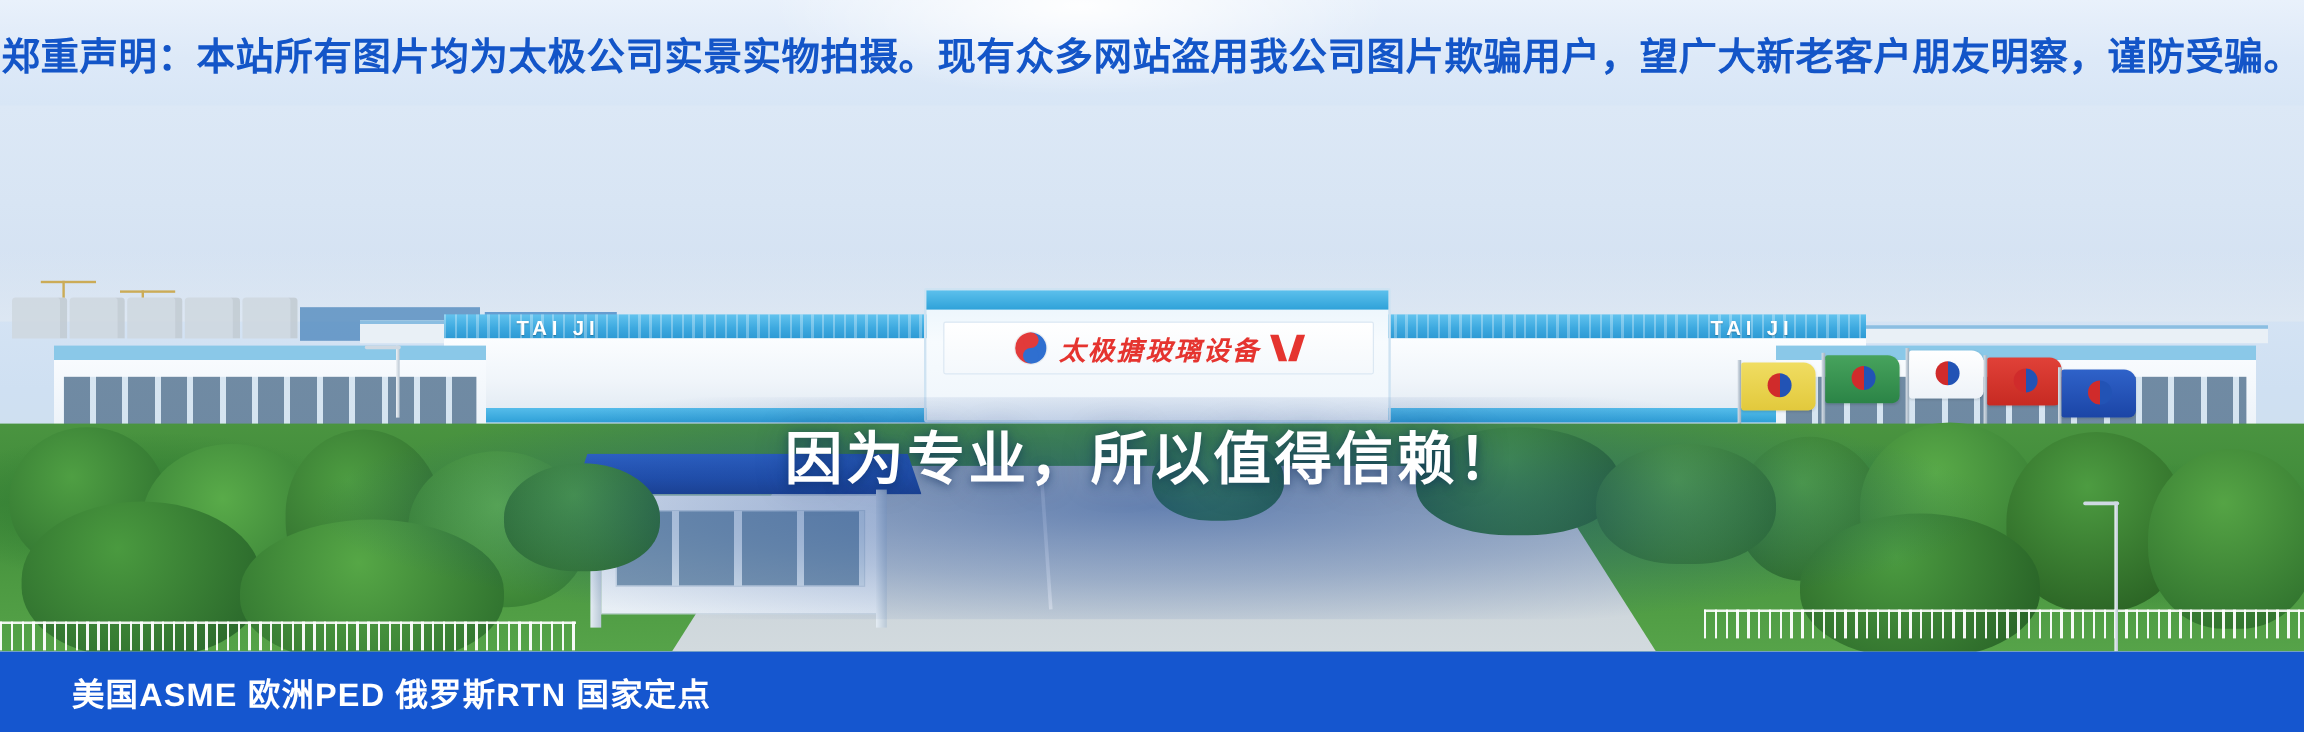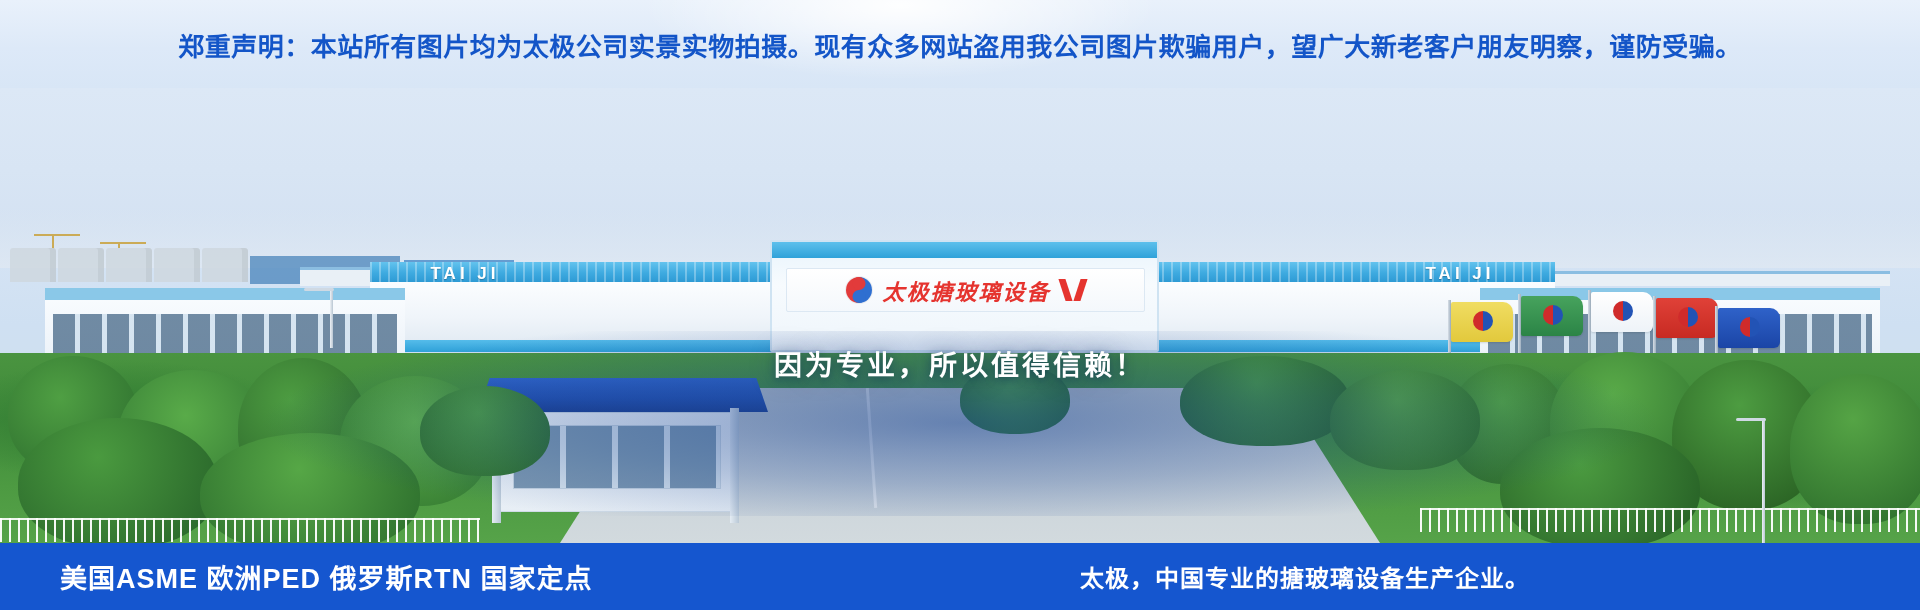--- a/index.html
+++ b/index.html
@@ -17,21 +17,21 @@
     background:linear-gradient(180deg,#e9f1fb 0%,#dde9f8 55%,#d8e6f6 100%);
     display:flex;align-items:center;justify-content:center;z-index:40;
   }
   .notice-bar::after{
     content:"";position:absolute;left:640px;top:-70px;width:520px;height:150px;
     background:radial-gradient(ellipse at center,rgba(255,255,255,.95) 0%,rgba(255,255,255,0) 70%);
     pointer-events:none;
   }
   .notice-text{
     position:relative;z-index:2;
-    font-size:26px;font-weight:bold;letter-spacing:.5px;color:#1355c8;
+    font-size:32px;font-weight:bold;letter-spacing:.5px;color:#1355c8;
     white-space:nowrap;
     font-family:Liberation Serif, serif;
   }
 
   
   .photo{
     position:absolute;left:0;top:88px;width:1920px;height:455px;overflow:hidden;
     background:linear-gradient(180deg,#dbe7f5 0%,#d4e3f4 38%,#cfe0f2 52%,#cfe0f0 60%,#cfe0f0 100%);
   }
   .sky{
@@ -186,21 +186,21 @@
   
   .hero{
     position:absolute;left:0;top:255px;width:1920px;z-index:25;
     display:flex;flex-direction:column;align-items:center;gap:12px;pointer-events:none;
   }
   .hero-line1{
     font-size:47px;font-weight:bold;color:#ffffff;letter-spacing:4px;white-space:nowrap;
     text-shadow:0 2px 8px rgba(10,40,90,.55),0 0 26px rgba(10,40,90,.35);
   }
   .hero-line2{
-    font-size:28px;font-weight:bold;color:#ffffff;letter-spacing:3px;white-space:nowrap;
+    font-size:48px;font-weight:bold;color:#ffffff;letter-spacing:3px;white-space:nowrap;
     text-shadow:0 2px 8px rgba(10,40,90,.55),0 0 26px rgba(10,40,90,.35);
   }
   .hero-veil{
     position:absolute;left:0;top:243px;width:1920px;height:185px;z-index:20;
     background:radial-gradient(ellipse 700px 110px at 960px 92px,rgba(26,70,150,.55) 0%,rgba(26,70,150,.28) 55%,rgba(26,70,150,0) 100%);
     pointer-events:none;
   }
 
   
   .bottom-bar{
@@ -321,16 +321,15 @@
     <div class="lamp" style="left:330px;top:200px;height:60px;"></div>
 
     <div class="hero-veil"></div>
     <div class="hero">
       <div class="hero-line2">因为专业，所以值得信赖！</div>
     </div>
   </div>
 
   <div class="bottom-bar">
     <div class="bb-left">美国ASME  欧洲PED 俄罗斯RTN 国家定点</div>
-    <div class="bb-right">太极，中国专业的搪玻璃设备生产企业。</div>
   </div>
 
 </div>
 
 </body></html>

